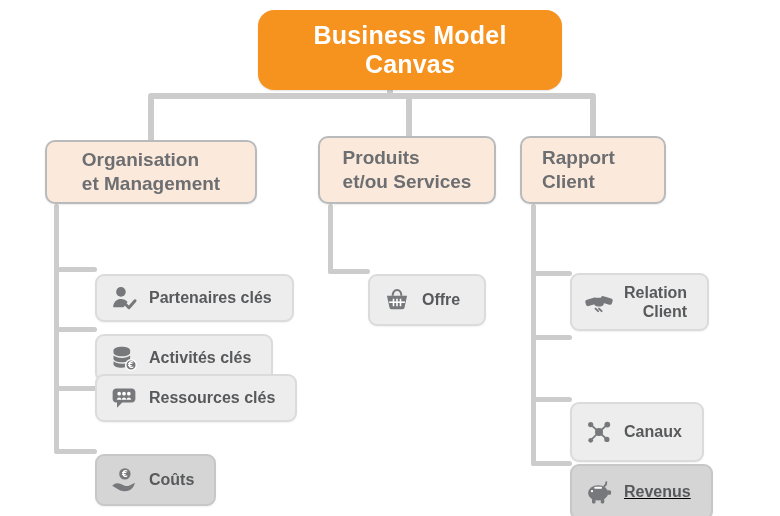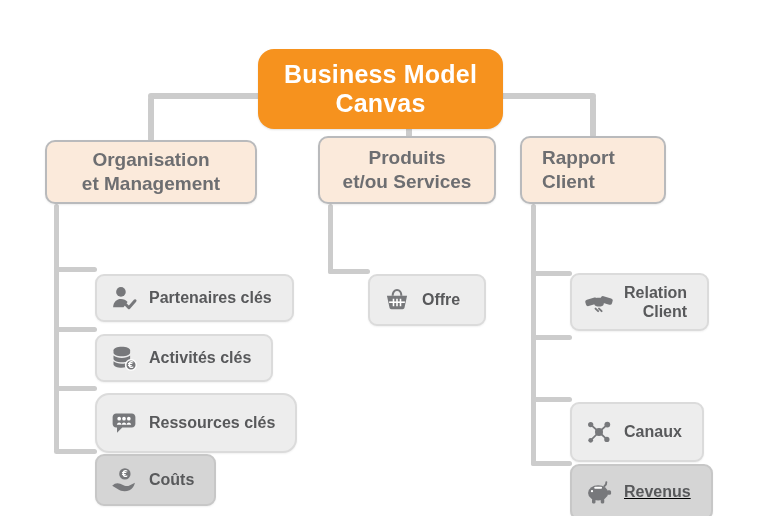--- a/index.html
+++ b/index.html
@@ -5,41 +5,40 @@
   * { margin:0; padding:0; box-sizing:border-box; }
   html,body { background:#ffffff; }
   body { font-family:"Liberation Sans", sans-serif; }
   .stage {
     position:relative; width:780px; height:516px; background:#ffffff;
     overflow:hidden;
   }
   .line { position:absolute; background:#cccccc; border-radius:3px; }
 
   .root-box {
-    position:absolute; left:258px; top:10px; width:245px; height:80px;
+    position:absolute; left:258px; top:10px; width:304px; height:80px;
     background:#F6921E; border-radius:16px;
     display:flex; align-items:center; justify-content:center;
     box-shadow:0 1px 2px rgba(0,0,0,0.12);
-    margin-top:39px;
   }
   .root-label {
     color:#ffffff; font-weight:bold; font-size:25px; line-height:1.18;
     text-align:center; white-space:pre-line; letter-spacing:0.2px;
   }
 
   .cat {
     position:absolute; background:#FBEADB; border:2px solid #B9BABC;
     border-radius:10px; display:flex; align-items:center;
     box-shadow:0 1px 2px rgba(0,0,0,0.08);
   }
   .cat.center-text { justify-content:center; }
   .cat.left-text { justify-content:flex-start; padding-left:20px; }
   .cat-label {
     color:#6D6E71; font-weight:bold; font-size:19px; line-height:1.25;
-    white-space:pre-line; text-align:center;
+    white-space:pre-line; 
   }
   .cat.left-text .cat-label { text-align:left; }
 
   .item {
     position:absolute; display:inline-flex; align-items:center; gap:10px;
     background:#EDEDED; border:2px solid #DBDBDB; border-radius:9px;
     padding:6px 20px 6px 12px;
     box-shadow:0 1px 2px rgba(0,0,0,0.06);
     margin-top:28px;
   }
@@ -112,21 +111,21 @@
         <path d="M4 7c0-2.2 4.2-4 9.5-4S23 4.8 23 7v3c0 2.2-4.2 4-9.5 4S4 12.2 4 10z"></path>
         <path d="M4 13.2c2.1 1.7 5.6 2.7 9.5 2.7s7.4-1 9.5-2.7v3.6c0 2.2-4.2 4-9.5 4S4 19 4 16.8z"></path>
         <path d="M4 19.8c2.1 1.7 5.6 2.7 9.5 2.7 1.3 0 2.6-.1 3.8-.3-.2.6-.3 1.2-.3 1.8 0 .9.2 1.8.5 2.6-1.2.3-2.6.4-4 .4-5.3 0-9.5-1.8-9.5-4z"></path>
         <circle cx="24" cy="24" r="6" stroke="#ffffff" stroke-width="1.6"></circle>
         <text x="24" y="27.4" text-anchor="middle" font-size="9.5" font-weight="bold" fill="#ffffff" font-family="DejaVu Sans, sans-serif">€</text>
       </svg>
     </span>
     <span class="item-label">Activités clés</span>
   </div>
 
-  <div class="item" style="left:95px; top:365px; height:60px;border-radius:14px;">
+  <div class="item" style="left:95px; top:346px; height:48px;">
     <span class="ico">
       <svg viewBox="0 0 32 32" width="28" height="28">
         <path d="M3 9c0-2.2 1.8-4 4-4h18c2.2 0 4 1.8 4 4v8c0 2.2-1.8 4-4 4H14l-6 6v-6H7c-2.2 0-4-1.8-4-4z"></path>
         <circle cx="10.5" cy="11" r="2.1" fill="#ffffff"></circle>
         <circle cx="16" cy="11" r="2.1" fill="#ffffff"></circle>
         <circle cx="21.5" cy="11" r="2.1" fill="#ffffff"></circle>
         <path d="M7.8 18c.5-1.8 1.5-2.7 2.7-2.7s2.2.9 2.7 2.7z" fill="#ffffff"></path>
         <path d="M13.3 18c.5-1.8 1.5-2.7 2.7-2.7s2.2.9 2.7 2.7z" fill="#ffffff"></path>
         <path d="M18.8 18c.5-1.8 1.5-2.7 2.7-2.7s2.2.9 2.7 2.7z" fill="#ffffff"></path>
       </svg>

